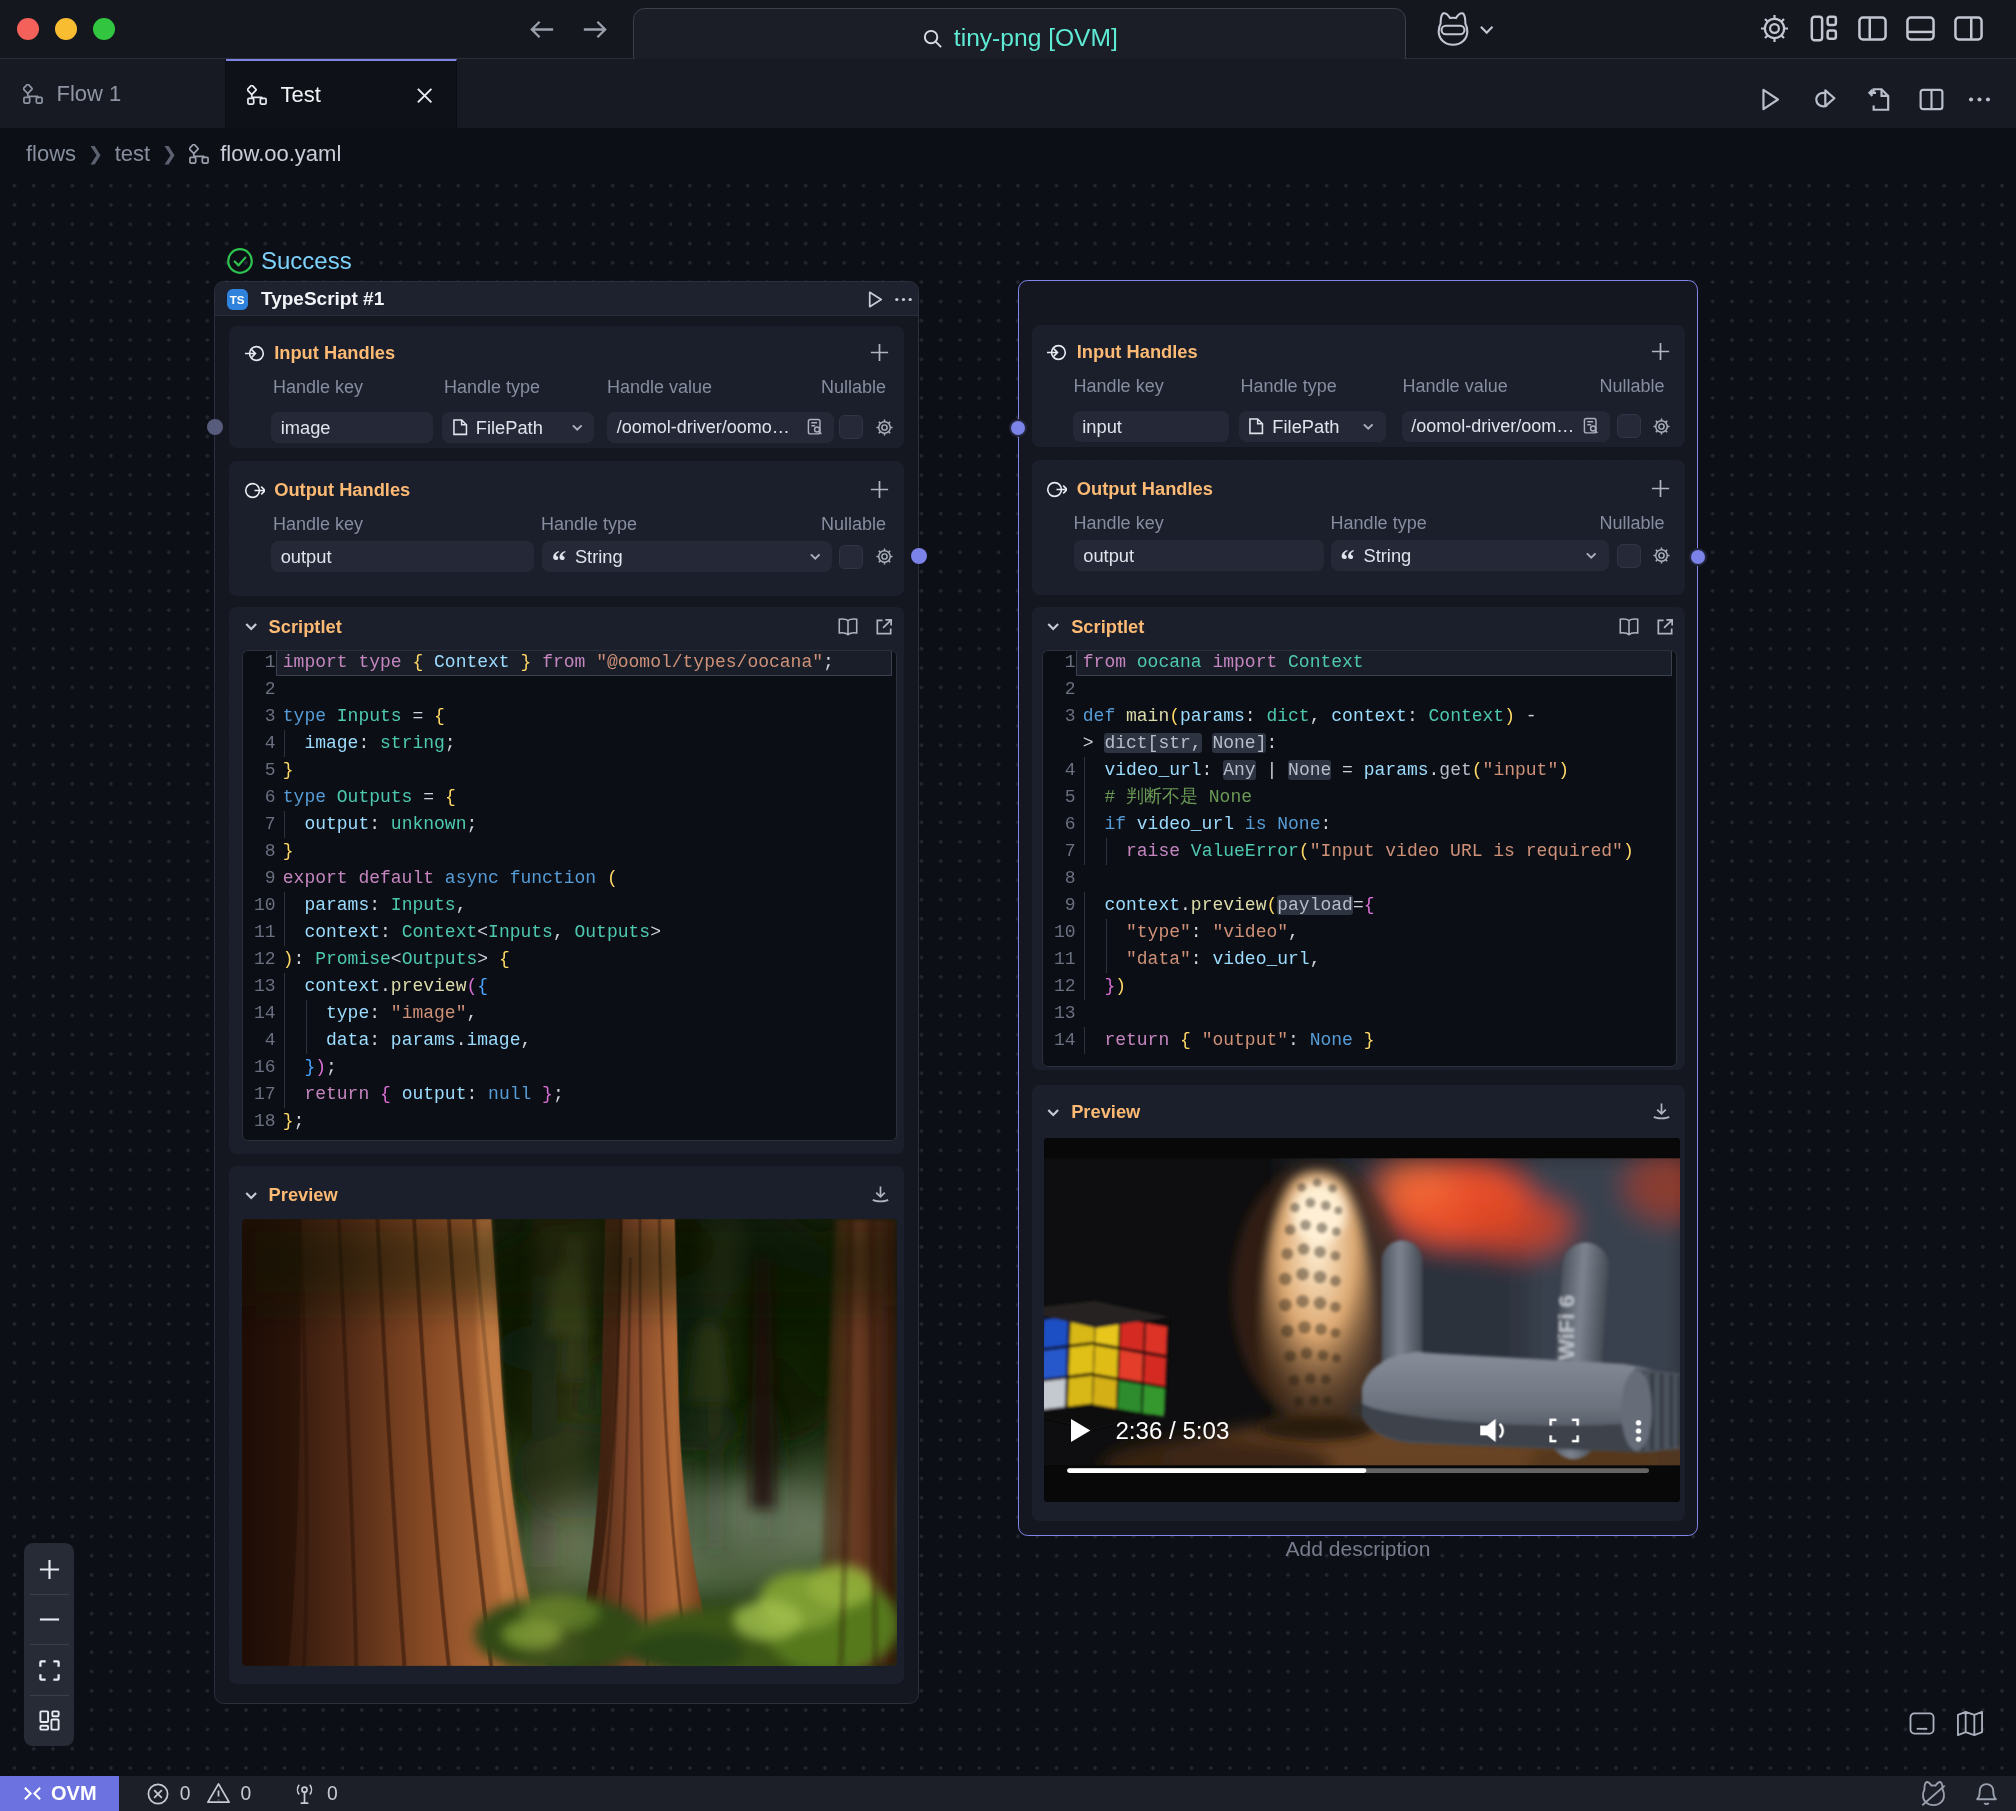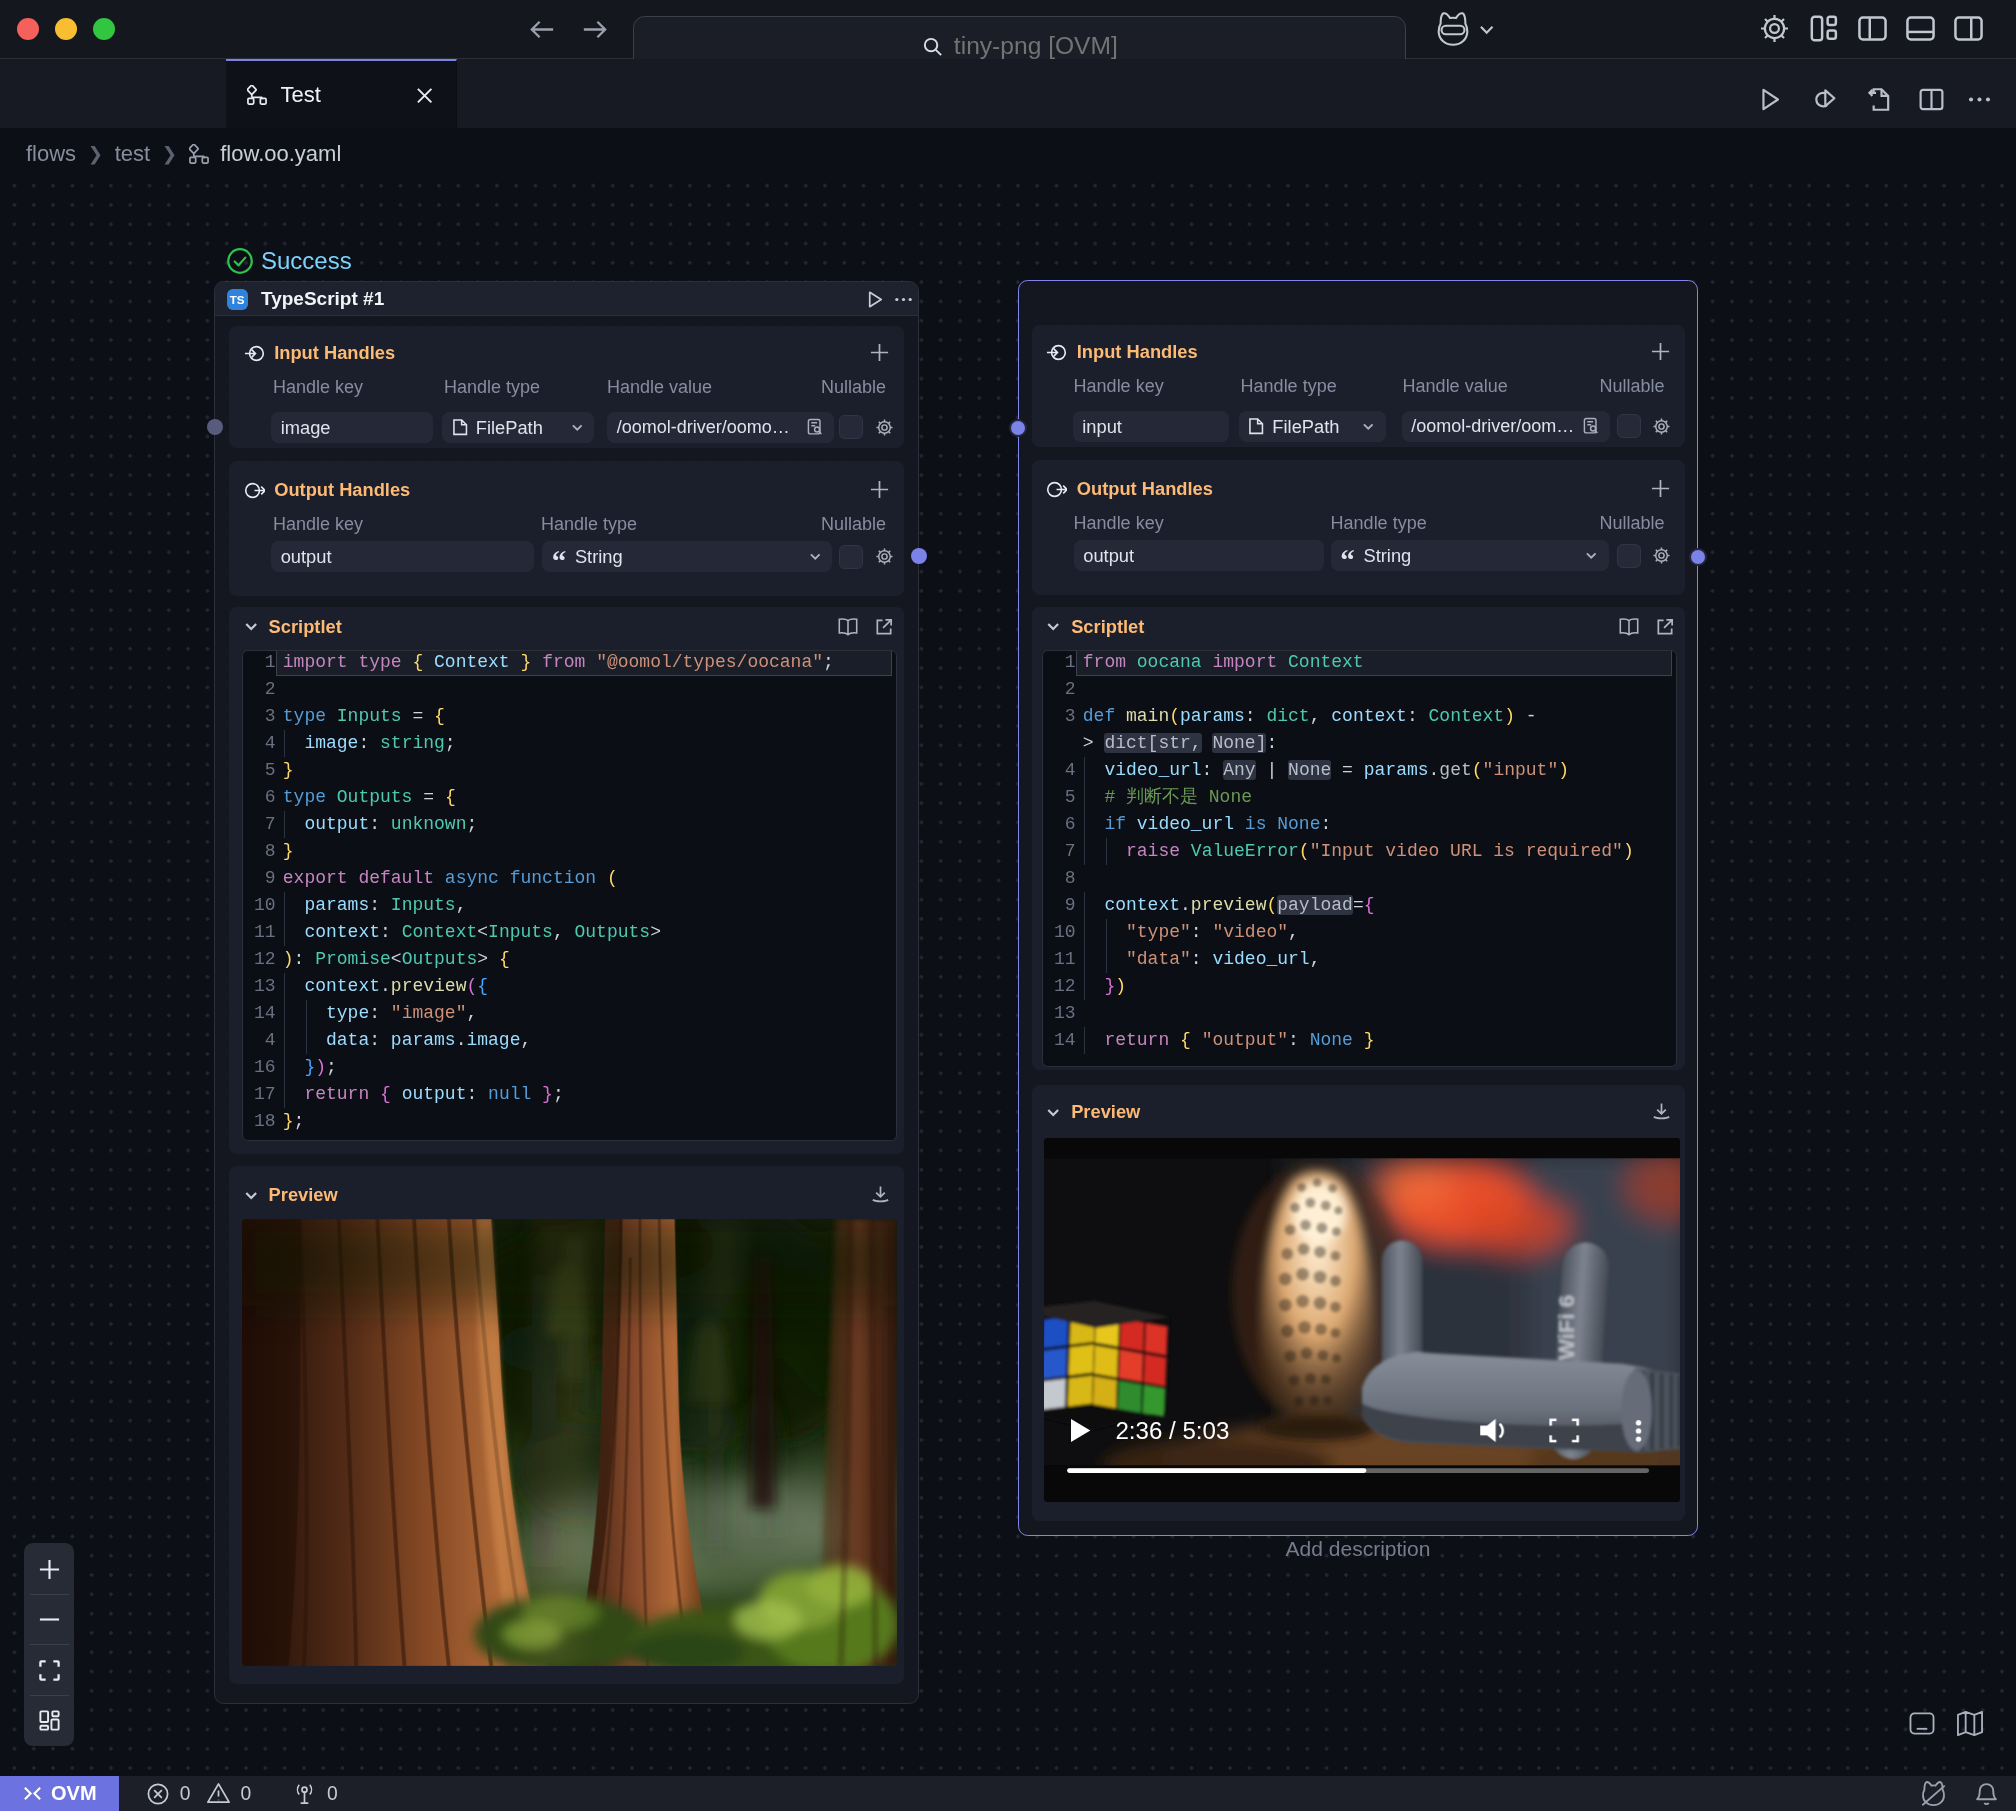--- a/index.html
+++ b/index.html
@@ -2,21 +2,21 @@
 <html><head><meta charset="utf-8">
 <style>
 * { margin:0; padding:0; box-sizing:border-box; }
 html,body { width:2016px; height:1811px; overflow:hidden; background:#0d0f16; font-family:"Liberation Sans",sans-serif; }
 #app { position:absolute; inset:0; }
 .abs { position:absolute; }
 
 
 #titlebar { position:absolute; left:0; top:0; width:2016px; height:59px; background:#15171f; border-bottom:1px solid #2b2e36; }
 .tl { position:absolute; top:18.3px; width:22px; height:22px; border-radius:50%; }
-#searchbox { position:absolute; left:633px; top:16px; width:773px; height:60px; border:1.4px solid #3a404c; border-radius:11.6px; background:#1b1e27; color:#737373; font-size:24.6px; display:flex; align-items:center; justify-content:center; gap:9.7px; }
+#searchbox { position:absolute; left:633px; top:8px; width:773px; height:60px; border:1.4px solid #3a404c; border-radius:11.6px; background:#1b1e27; color:#5eead4; font-size:24.6px; display:flex; align-items:center; justify-content:center; gap:9.7px; }
 #tabbar { position:absolute; left:0; top:59px; width:2016px; height:70px; background:#171a23; }
 .tab { position:absolute; top:0; height:70px; display:flex; align-items:center; }
 #tab1 { left:0; width:226px; border-right:1px solid #0b0d13; color:#8f95a3; }
 #tab2 { left:226px; width:231px; background:#0f1118; border-right:1px solid #0b0d13; color:#f0f2f6; border-top:2.9px solid #7d83e3; }
 #canvas { position:absolute; left:0; top:128px; width:2016px; height:1648px; background-color:#0d0f16; background-image:radial-gradient(circle,#23262f 1.5px,transparent 1.9px); background-size:19.3px 19.3px; background-position:4.8px 48px; }
 #statusbar { position:absolute; left:0; bottom:0; width:2016px; height:35px; background:#1c1f28; display:flex; align-items:center; color:#c6cad4; font-size:19.3px;margin-top:23px; }
 #ovm { width:119px; height:35px; background:#6c72e0; color:#fff; display:flex; align-items:center; justify-content:center; gap:7.7px; font-size:20px; }
 
 
 .node { position:absolute; border-radius:9.7px; background:rgba(21,24,33,0.96); }
@@ -104,20 +104,28 @@
         <rect x="2.5" y="4" width="19" height="16" rx="2.5"></rect>
         <path d="M3 14.5 H21"></path>
       </svg>
   <svg class="abs" style="left:1952px;top:11.6px;" width="33" height="33" viewBox="0 0 24 24" fill="none" stroke="#c2c7d2" stroke-width="1.8">
         <rect x="2.5" y="4" width="19" height="16" rx="2.5"></rect>
         <path d="M14 4.5 V19.5"></path>
       </svg>
 </div>
 
 <div id="tabbar">
+  <div class="tab" id="tab1">
+        <span style="margin-left:23px;font-size:22px;display:flex;align-items:center;gap:13.5px;"><svg width="20" height="20" viewBox="0 0 21 21" fill="none" stroke="#8f95a3" stroke-width="1.8">
+            <rect x="1.5" y="1.5" width="7" height="7" rx="1" transform="rotate(45 5 5)"></rect>
+            <rect x="1" y="14" width="6" height="6" rx="1"></rect>
+            <rect x="14" y="14" width="6" height="6" rx="1"></rect>
+            <path d="M5 9 v4 M5 13 h11 M16 13 v2"></path>
+          </svg>Flow 1</span>
+      </div>
   <div class="tab" id="tab2">
         <span style="margin-left:21px;font-size:22px;display:flex;align-items:center;gap:13.5px;"><svg width="20" height="20" viewBox="0 0 21 21" fill="none" stroke="#e8ebf2" stroke-width="1.8">
             <rect x="1.5" y="1.5" width="7" height="7" rx="1" transform="rotate(45 5 5)"></rect>
             <rect x="1" y="14" width="6" height="6" rx="1"></rect>
             <rect x="14" y="14" width="6" height="6" rx="1"></rect>
             <path d="M5 9 v4 M5 13 h11 M16 13 v2"></path>
           </svg>Test</span>
   <svg class="abs" style="left:189px;top:25px;" width="19.3" height="19.3" viewBox="0 0 20 20" fill="none" stroke="#e8ebf2" stroke-width="2">
           <path d="M3 3 L17 17 M17 3 L3 17"></path>
         </svg>

